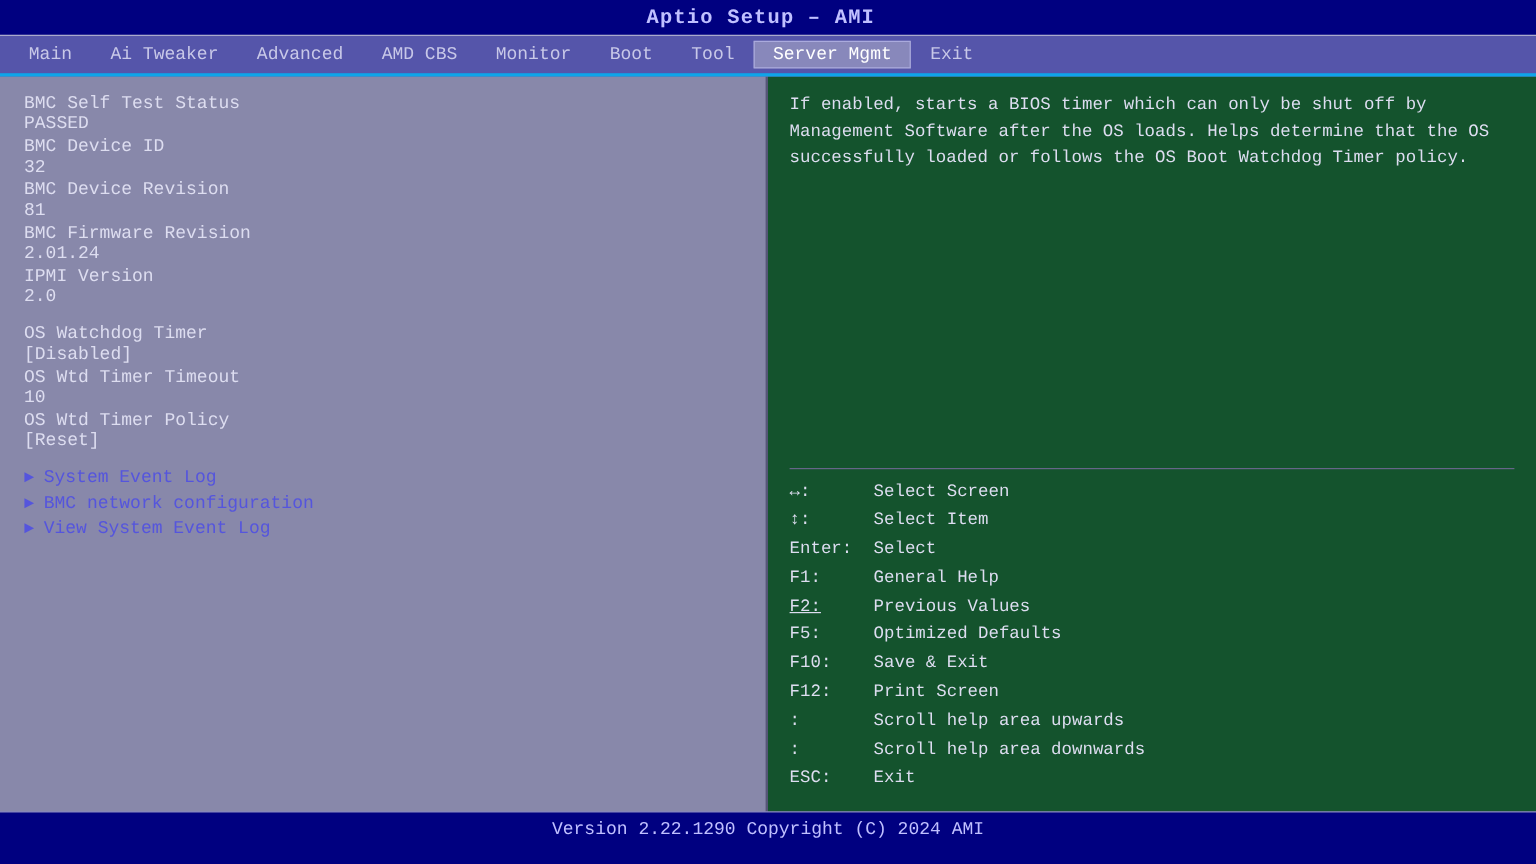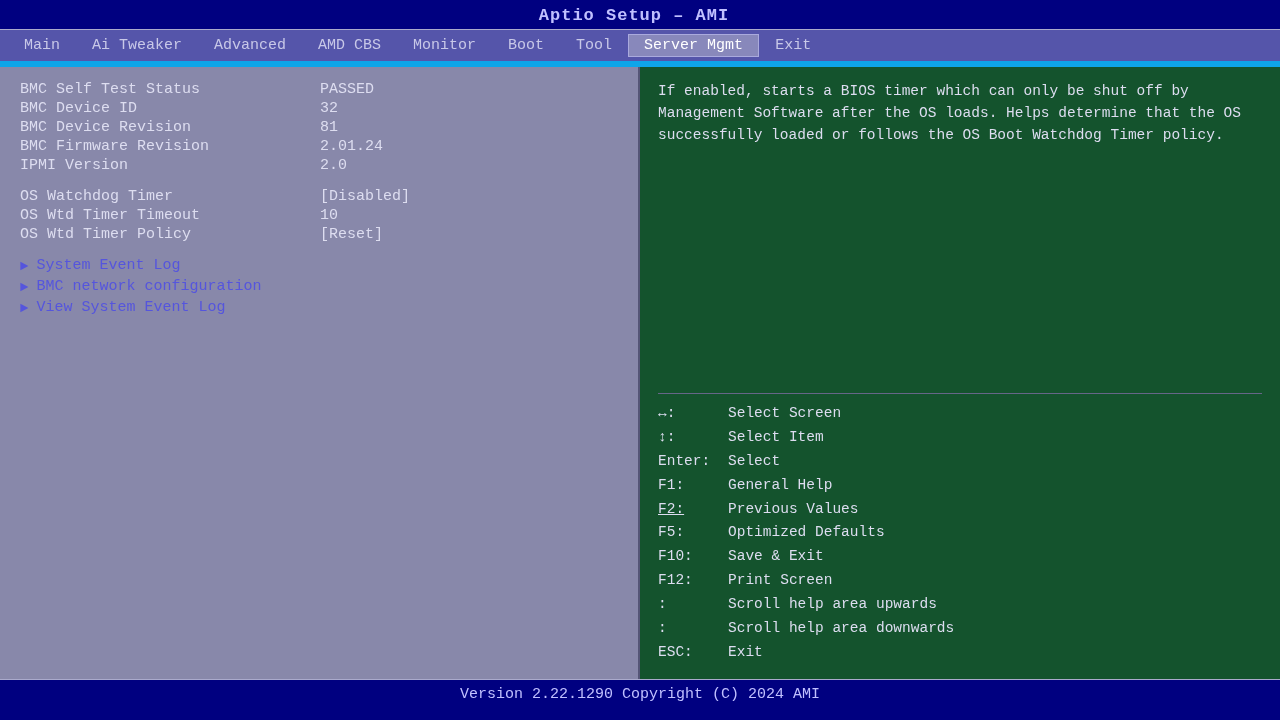--- a/index.html
+++ b/index.html
@@ -30,21 +30,21 @@
 
     
     #nav-bar {
       background-color: #5555aa;
       display: flex;
       flex-direction: row;
       align-items: center;
       padding: 4px 8px;
       gap: 0;
       border-top: 1px solid #aaaacc;
-      border-bottom: 6px solid #0ea5e9;
+      border-bottom: 3px solid #0ea5e9;
     }
 
     .nav-item {
       color: #c8c8e8;
       padding: 3px 16px;
       cursor: pointer;
       font-size: 15px;
       white-space: nowrap;
     }
 
@@ -67,21 +67,21 @@
     #left-panel {
       flex: 0 0 640px;
       background-color: #8888aa;
       padding: 14px 20px;
       border-right: 2px solid #555577;
       overflow: hidden;
     }
 
     .info-row {
       display: flex;
-      flex-direction: row;
+      flex-direction: column;
       margin-bottom: 2px;
       font-size: 15px;
     }
 
     .info-label {
       color: #ddddf0;
       min-width: 300px;
       font-size: 15px;
     }
 

